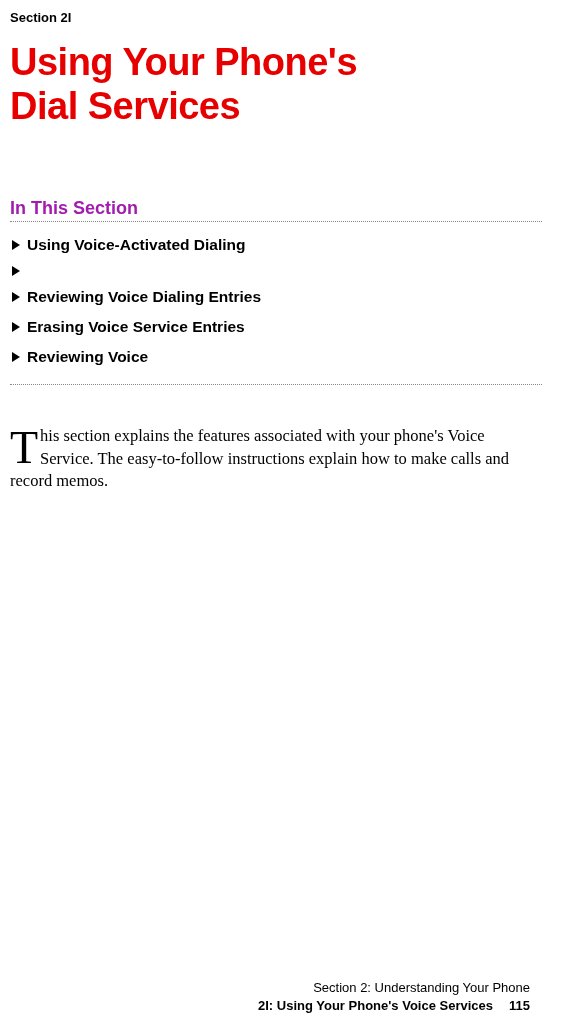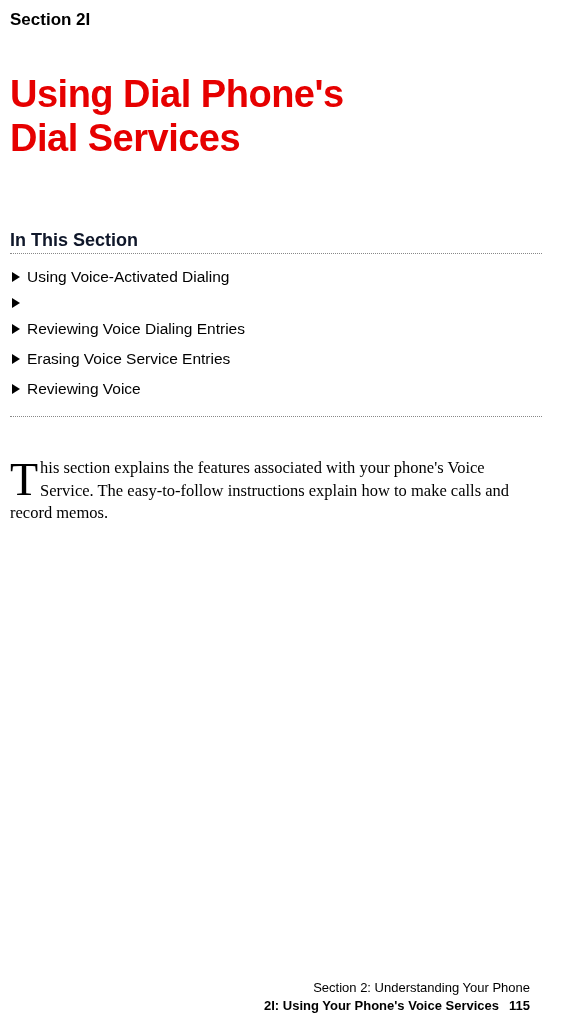--- a/index.html
+++ b/index.html
@@ -10,37 +10,37 @@
     body {
       width: 562px;
       height: 1033px;
       background: #ffffff;
       font-family: Arial, Helvetica, sans-serif;
       position: relative;
       padding: 10px 20px 20px 10px;
     }
     .section-label {
       font-weight: bold;
-      font-size: 17px;
+      font-size: 13px;
       color: #000;
-      margin-bottom: 43px;
+      margin-bottom: 16px;
     }
     .main-title {
       font-weight: bold;
       font-size: 38px;
       color: #e60000;
       line-height: 1.15;
       margin-bottom: 70px;
       font-family: 'Arial Narrow', Arial, sans-serif;
       letter-spacing: -0.5px;
     }
     .subheading {
       font-weight: bold;
       font-size: 18px;
-      color: #0f172a;
+      color: #a21caf;
       margin-bottom: 2px;
       font-family: 'Arial Narrow', Arial, sans-serif;
     }
     .dotted-line {
       border: none;
       border-top: 1.5px dotted #888;
       margin-bottom: 14px;
     }
     .dotted-line-bottom {
       border: none;
@@ -61,21 +61,21 @@
       display: inline-block;
       width: 0;
       height: 0;
       border-top: 5px solid transparent;
       border-bottom: 5px solid transparent;
       border-left: 8px solid #000;
       margin-right: 7px;
       flex-shrink: 0;
     }
     .toc-text {
-      font-weight: normal;
+      font-weight: bold;
       font-size: 15.5px;
       color: #000;
       font-family: 'Arial Narrow', Arial, sans-serif;
     }
     .body-para {
       font-family: Georgia, 'Times New Roman', serif;
       font-size: 16.5px;
       line-height: 1.35;
       color: #000;
     }
@@ -98,30 +98,30 @@
     }
     .footer-line1 {
       color: #000;
       font-family: Arial, sans-serif;
     }
     .footer-line2 {
       font-weight: bold;
       font-family: Arial, sans-serif;
     }
     .footer-line2 .pagenum {
-      margin-left: 10px;
+      margin-left: 16px;
     }
   </style>
 </head>
 <body>
 
 <div class="section-label">Section 2I</div>
 
 <h1 class="main-title">
-  <span>Using Dial Phone's</span><br>
+  <span>Using Your Phone's</span><br>
   <span>Dial Services</span>
 </h1>
 
 <div class="subheading">In This Section</div>
 <hr class="dotted-line">
 
 <ul class="toc-list">
   <li class="toc-item">
     <span class="bullet-icon"></span>
     <span class="toc-text">Using Voice-Activated Dialing</span>

